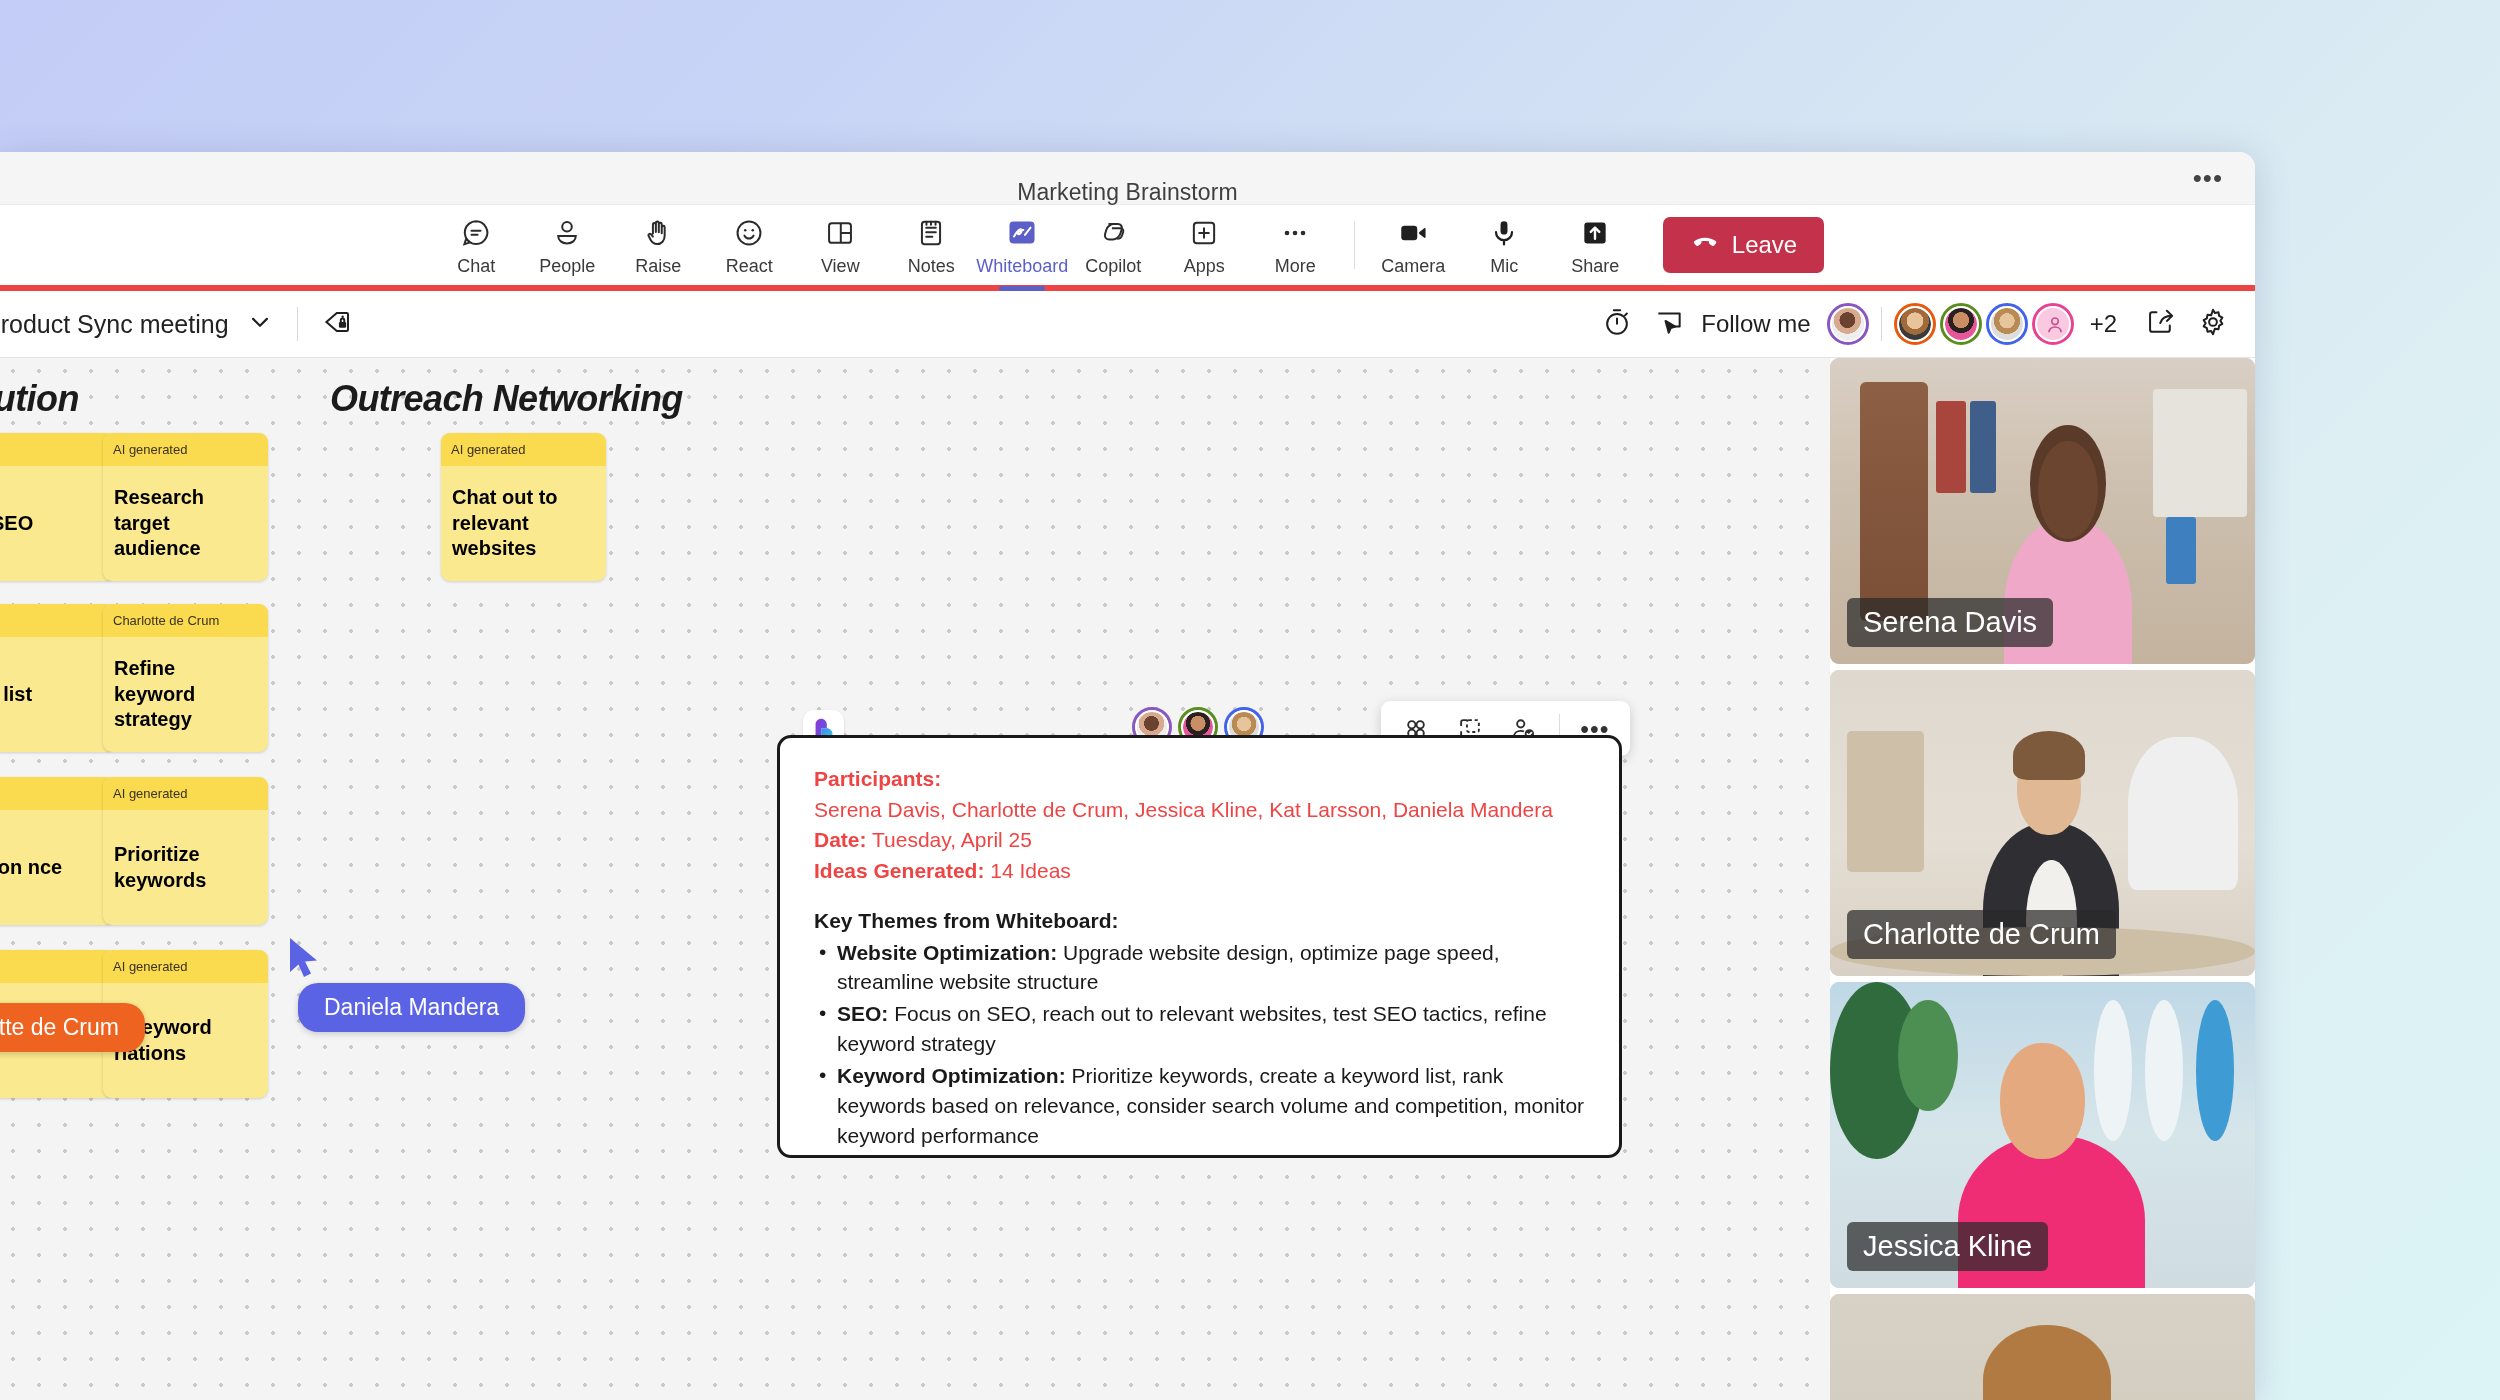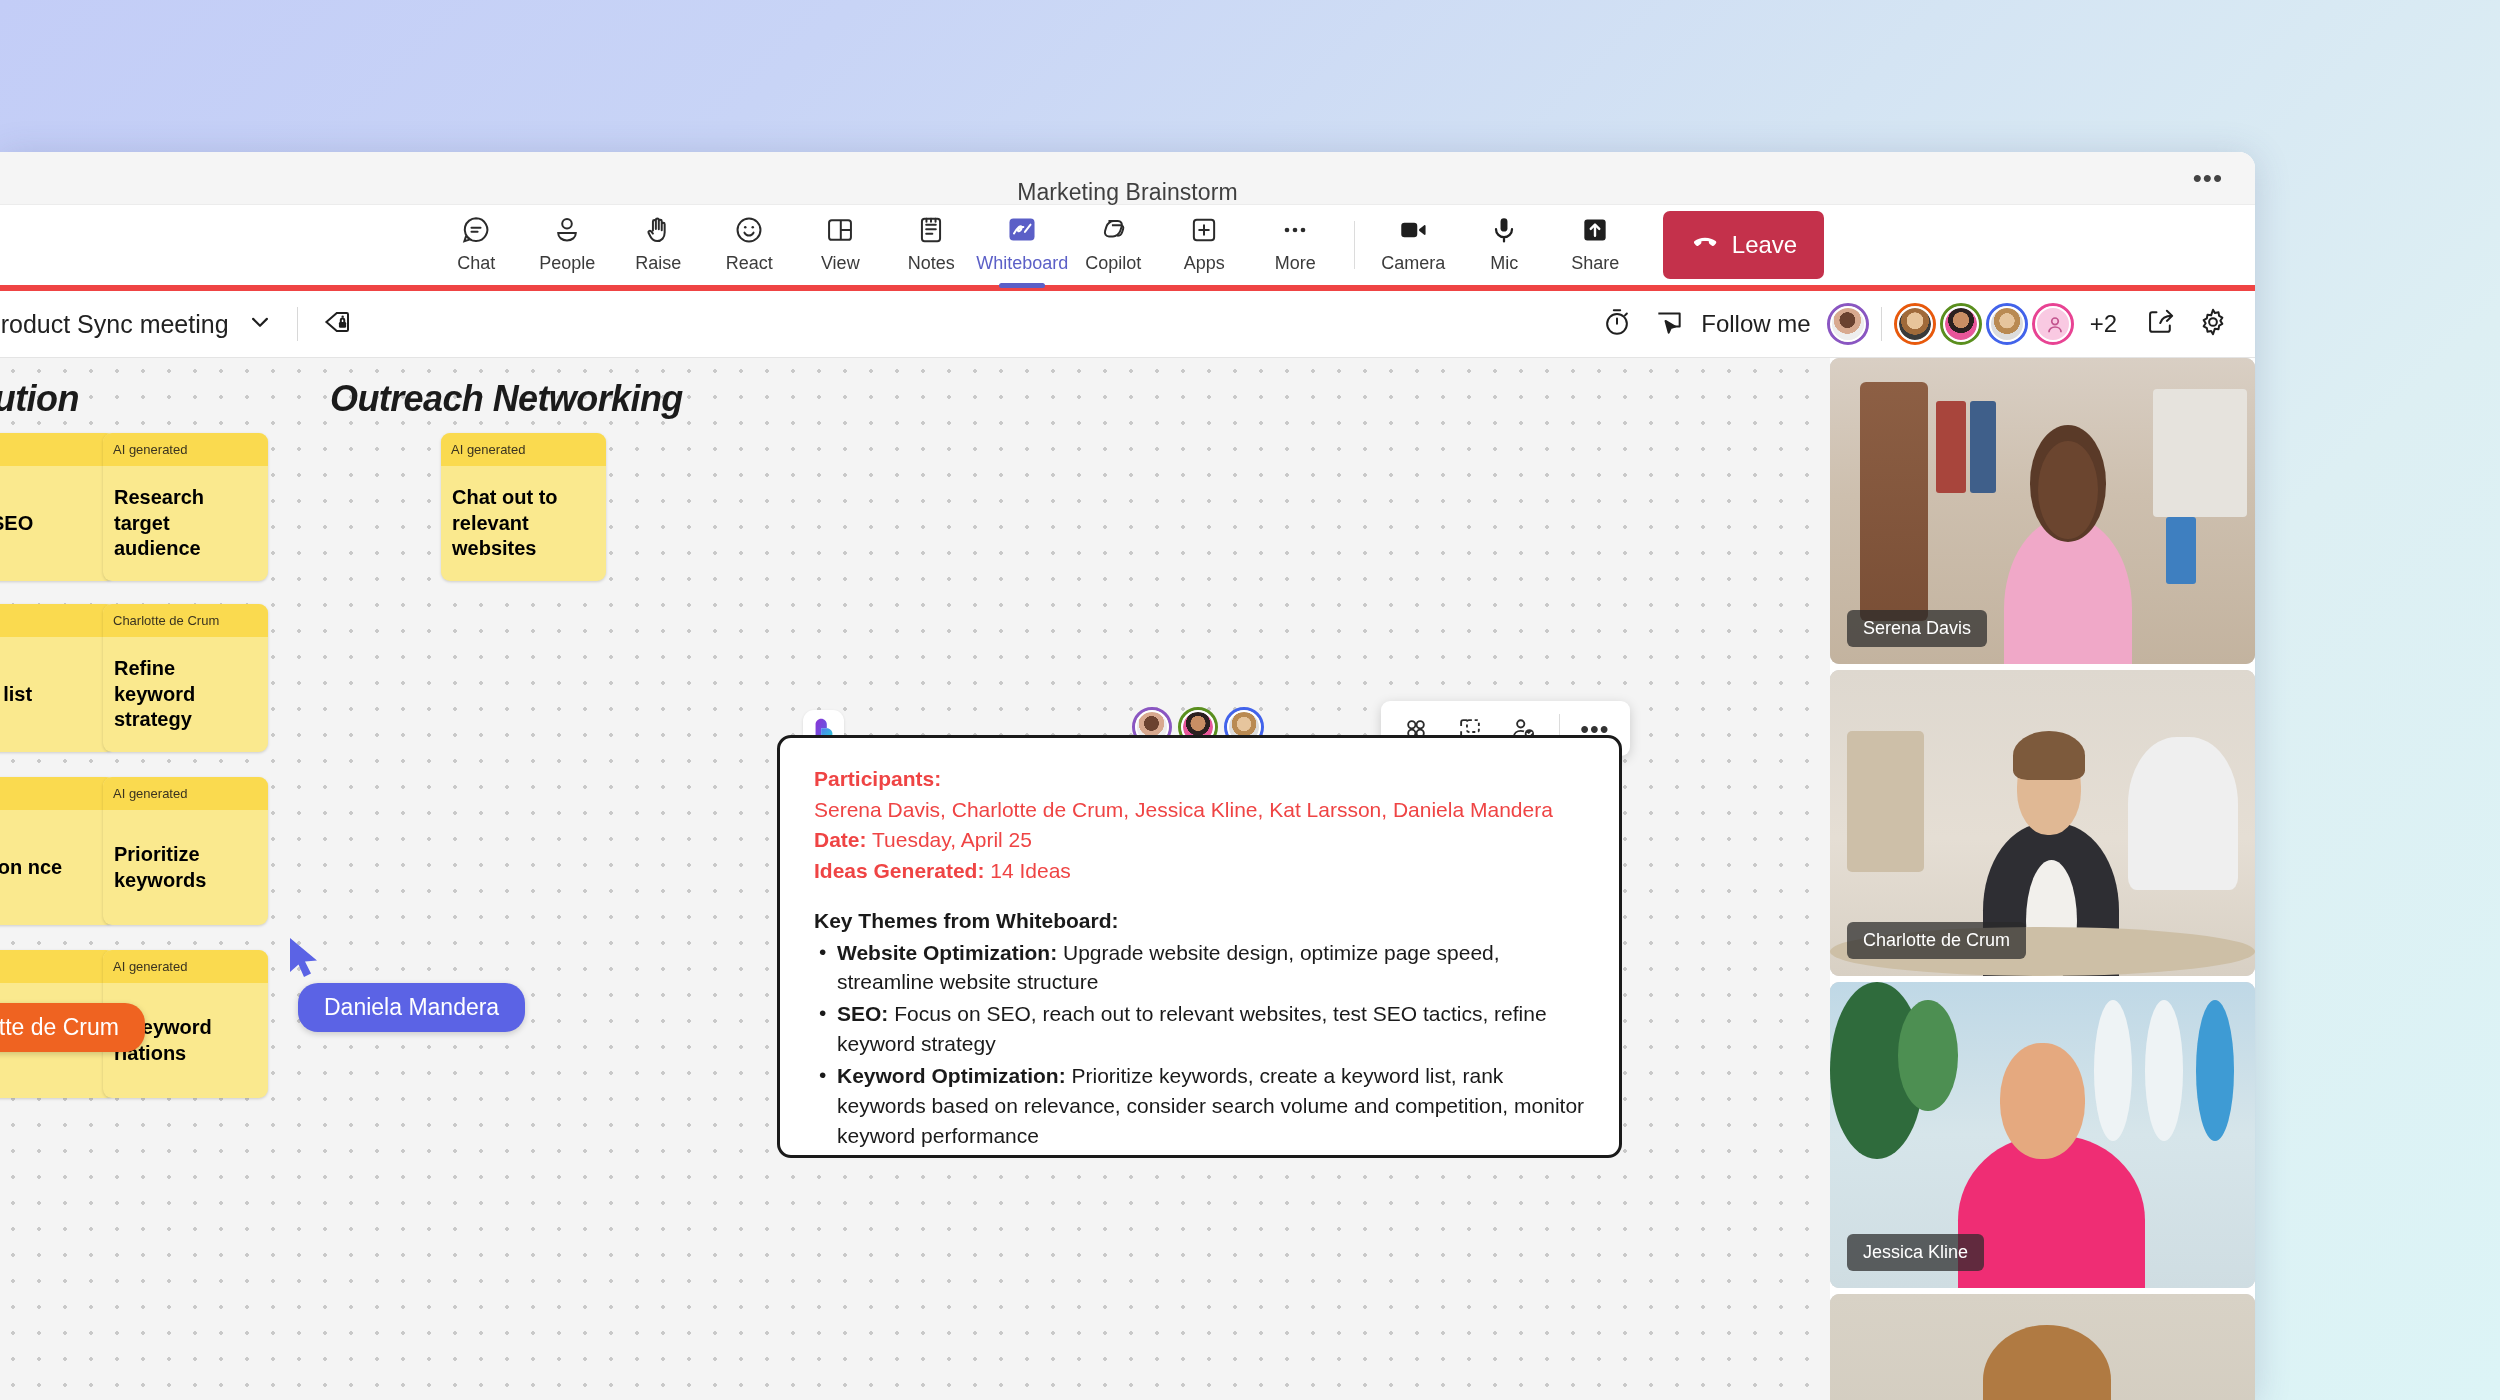--- a/index.html
+++ b/index.html
@@ -64,21 +64,21 @@
     position: absolute; bottom: -14px; left: 50%; transform: translateX(-50%);
     width: 46px; height: 5px; border-radius: 3px; background: #5b5fc7;
   }
   .ctrl-sep {
     width: 1px; height: 48px; background: #dcdcdc; margin: 0 13px; align-self: center;
   }
   .leave-btn {
     margin-left: 22px; align-self: center;
     background: #c4314b; color: #fff;
     border: none; border-radius: 7px;
-    height: 68px; padding: 0 27px;
+    height: 56px; padding: 0 27px;
     display: flex; align-items: center; gap: 12px;
     font-size: 24px; font-family: inherit; cursor: pointer;
   }
 
   
   .wbbar {
     height: 67px; background: #fff;
     border-bottom: 1px solid #e4e4e4;
     display: flex; align-items: center;
     padding: 0 0 0 0;
@@ -223,21 +223,21 @@
     margin-bottom: 6px;
     border-radius: 9px;
     overflow: hidden;
     background: #cfcfcf;
     cursor: pointer;
   }
   .vtile .scene { position: absolute; inset: 0; }
   .vname {
     position: absolute; left: 17px; bottom: 17px;
     background: rgba(41,41,41,.72);
-    color: #fff; font-size: 18px;
+    color: #fff; font-size: 29px;
     padding: 8px 16px; border-radius: 6px;
     white-space: nowrap;
   }
 
   
   .blob { position: absolute; border-radius: 50%; }
 </style>
 </head>
 <body>
 

